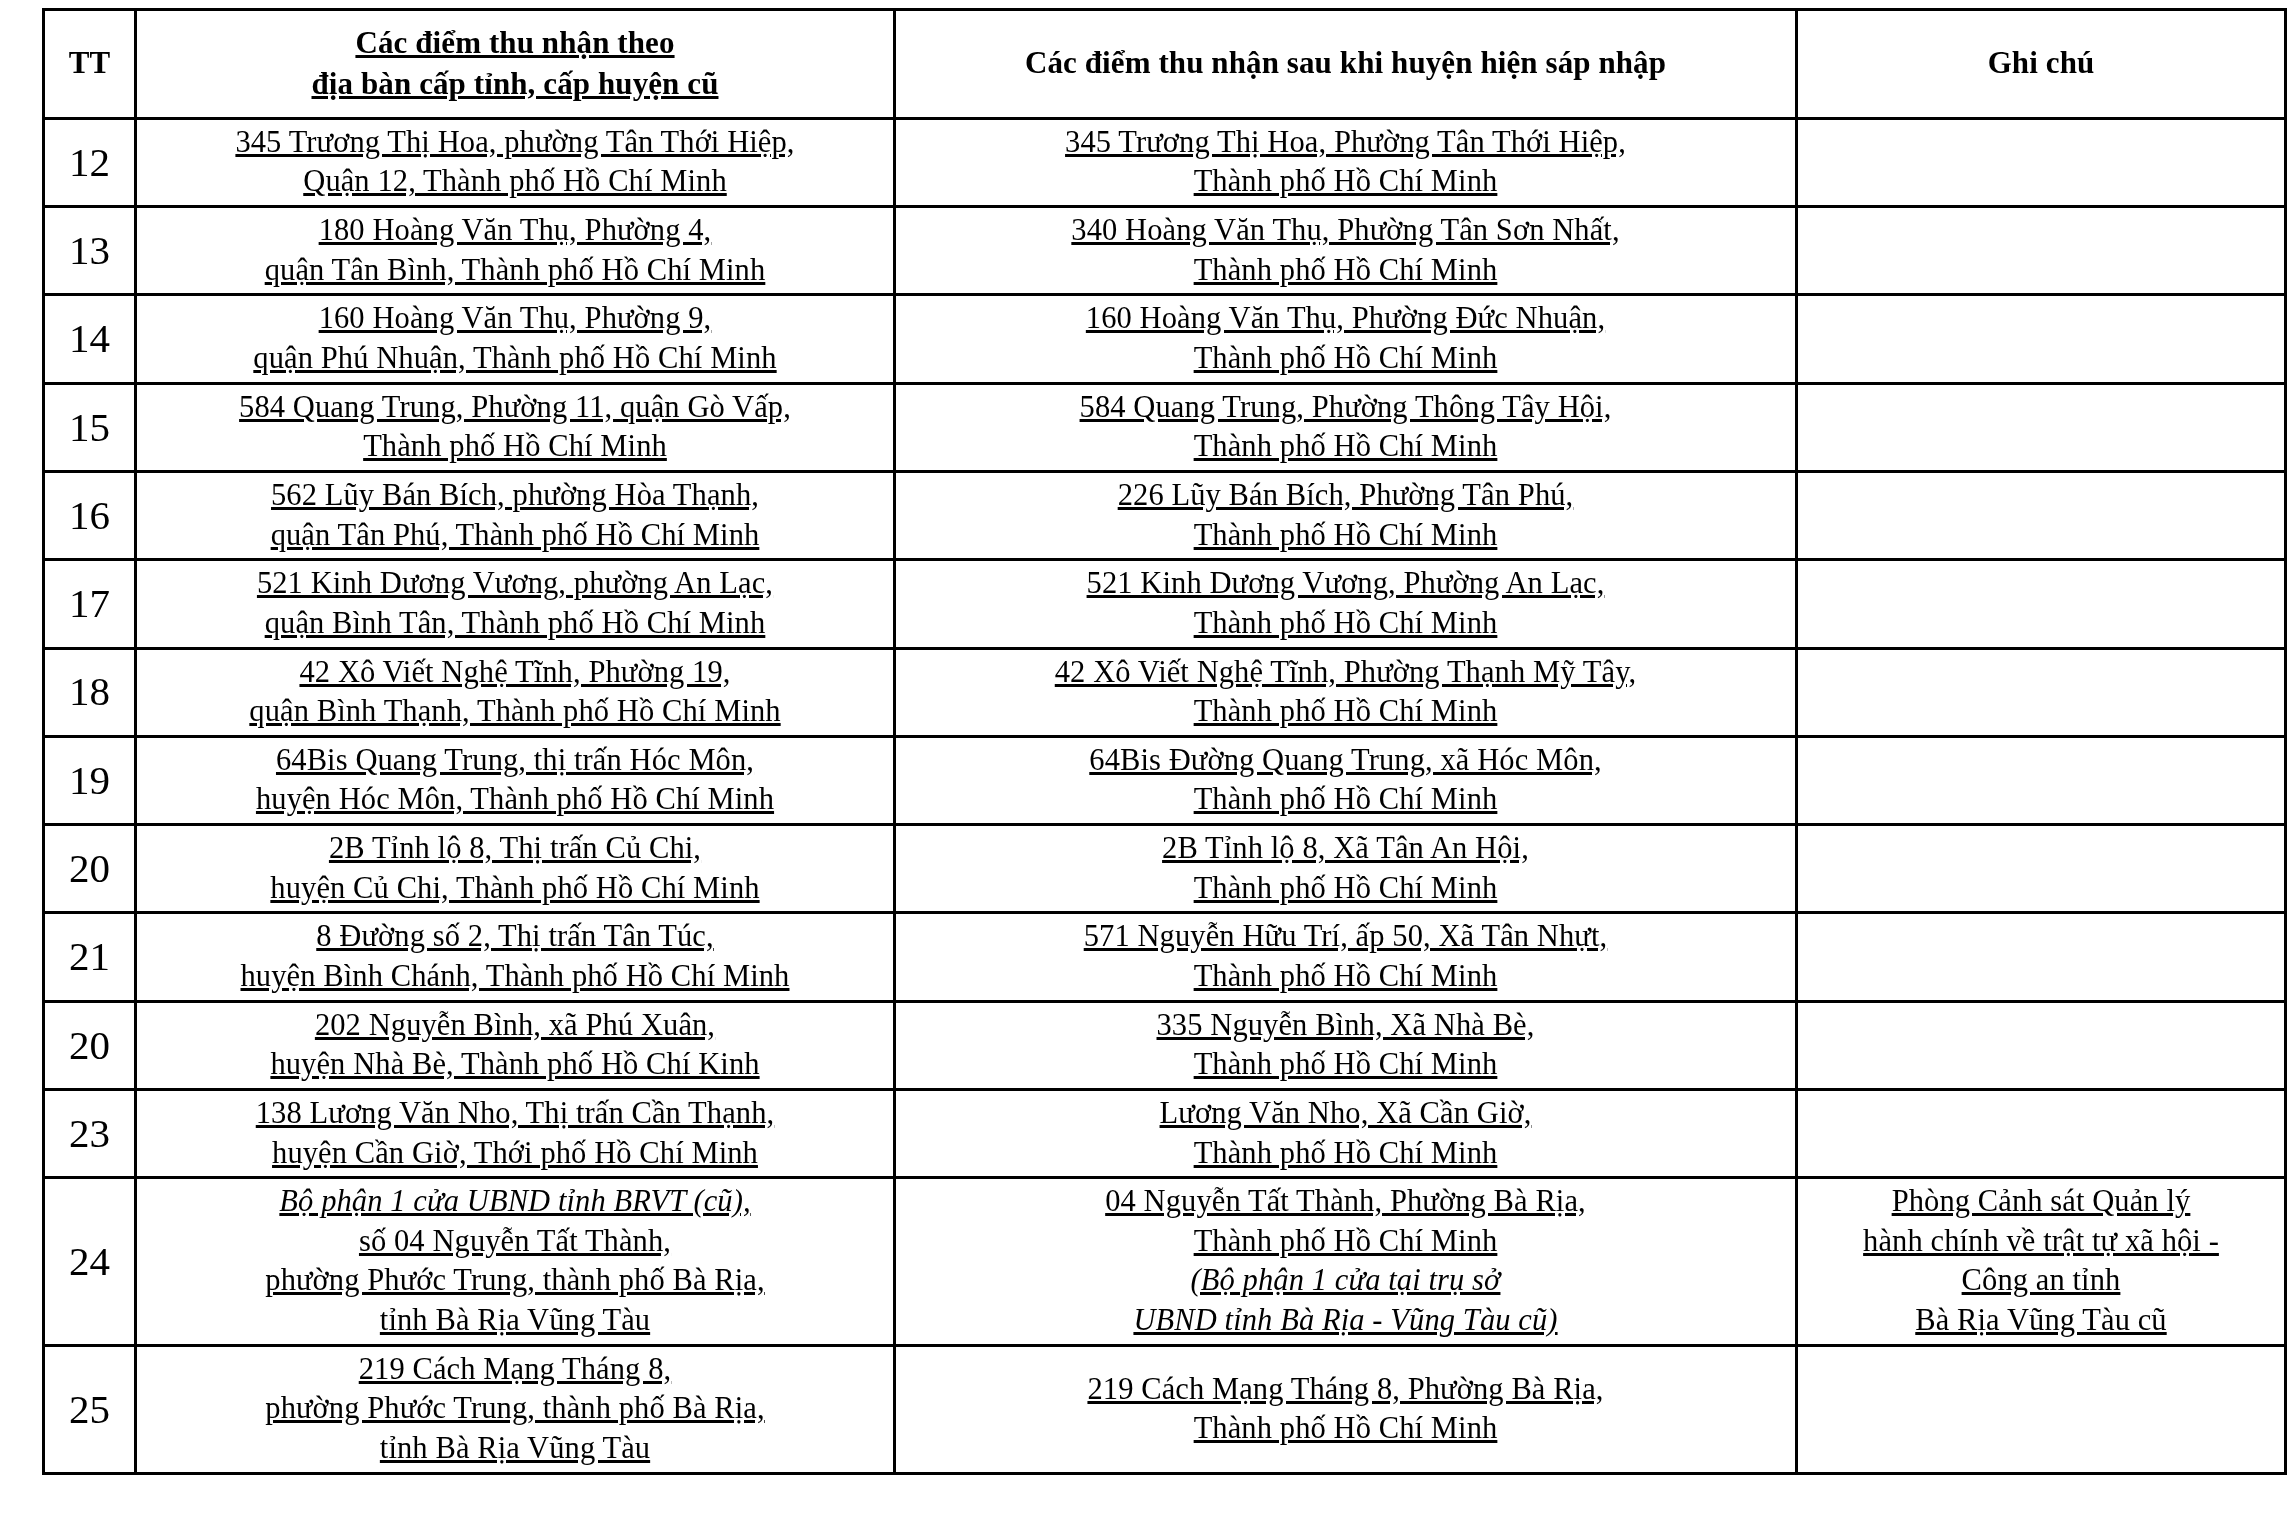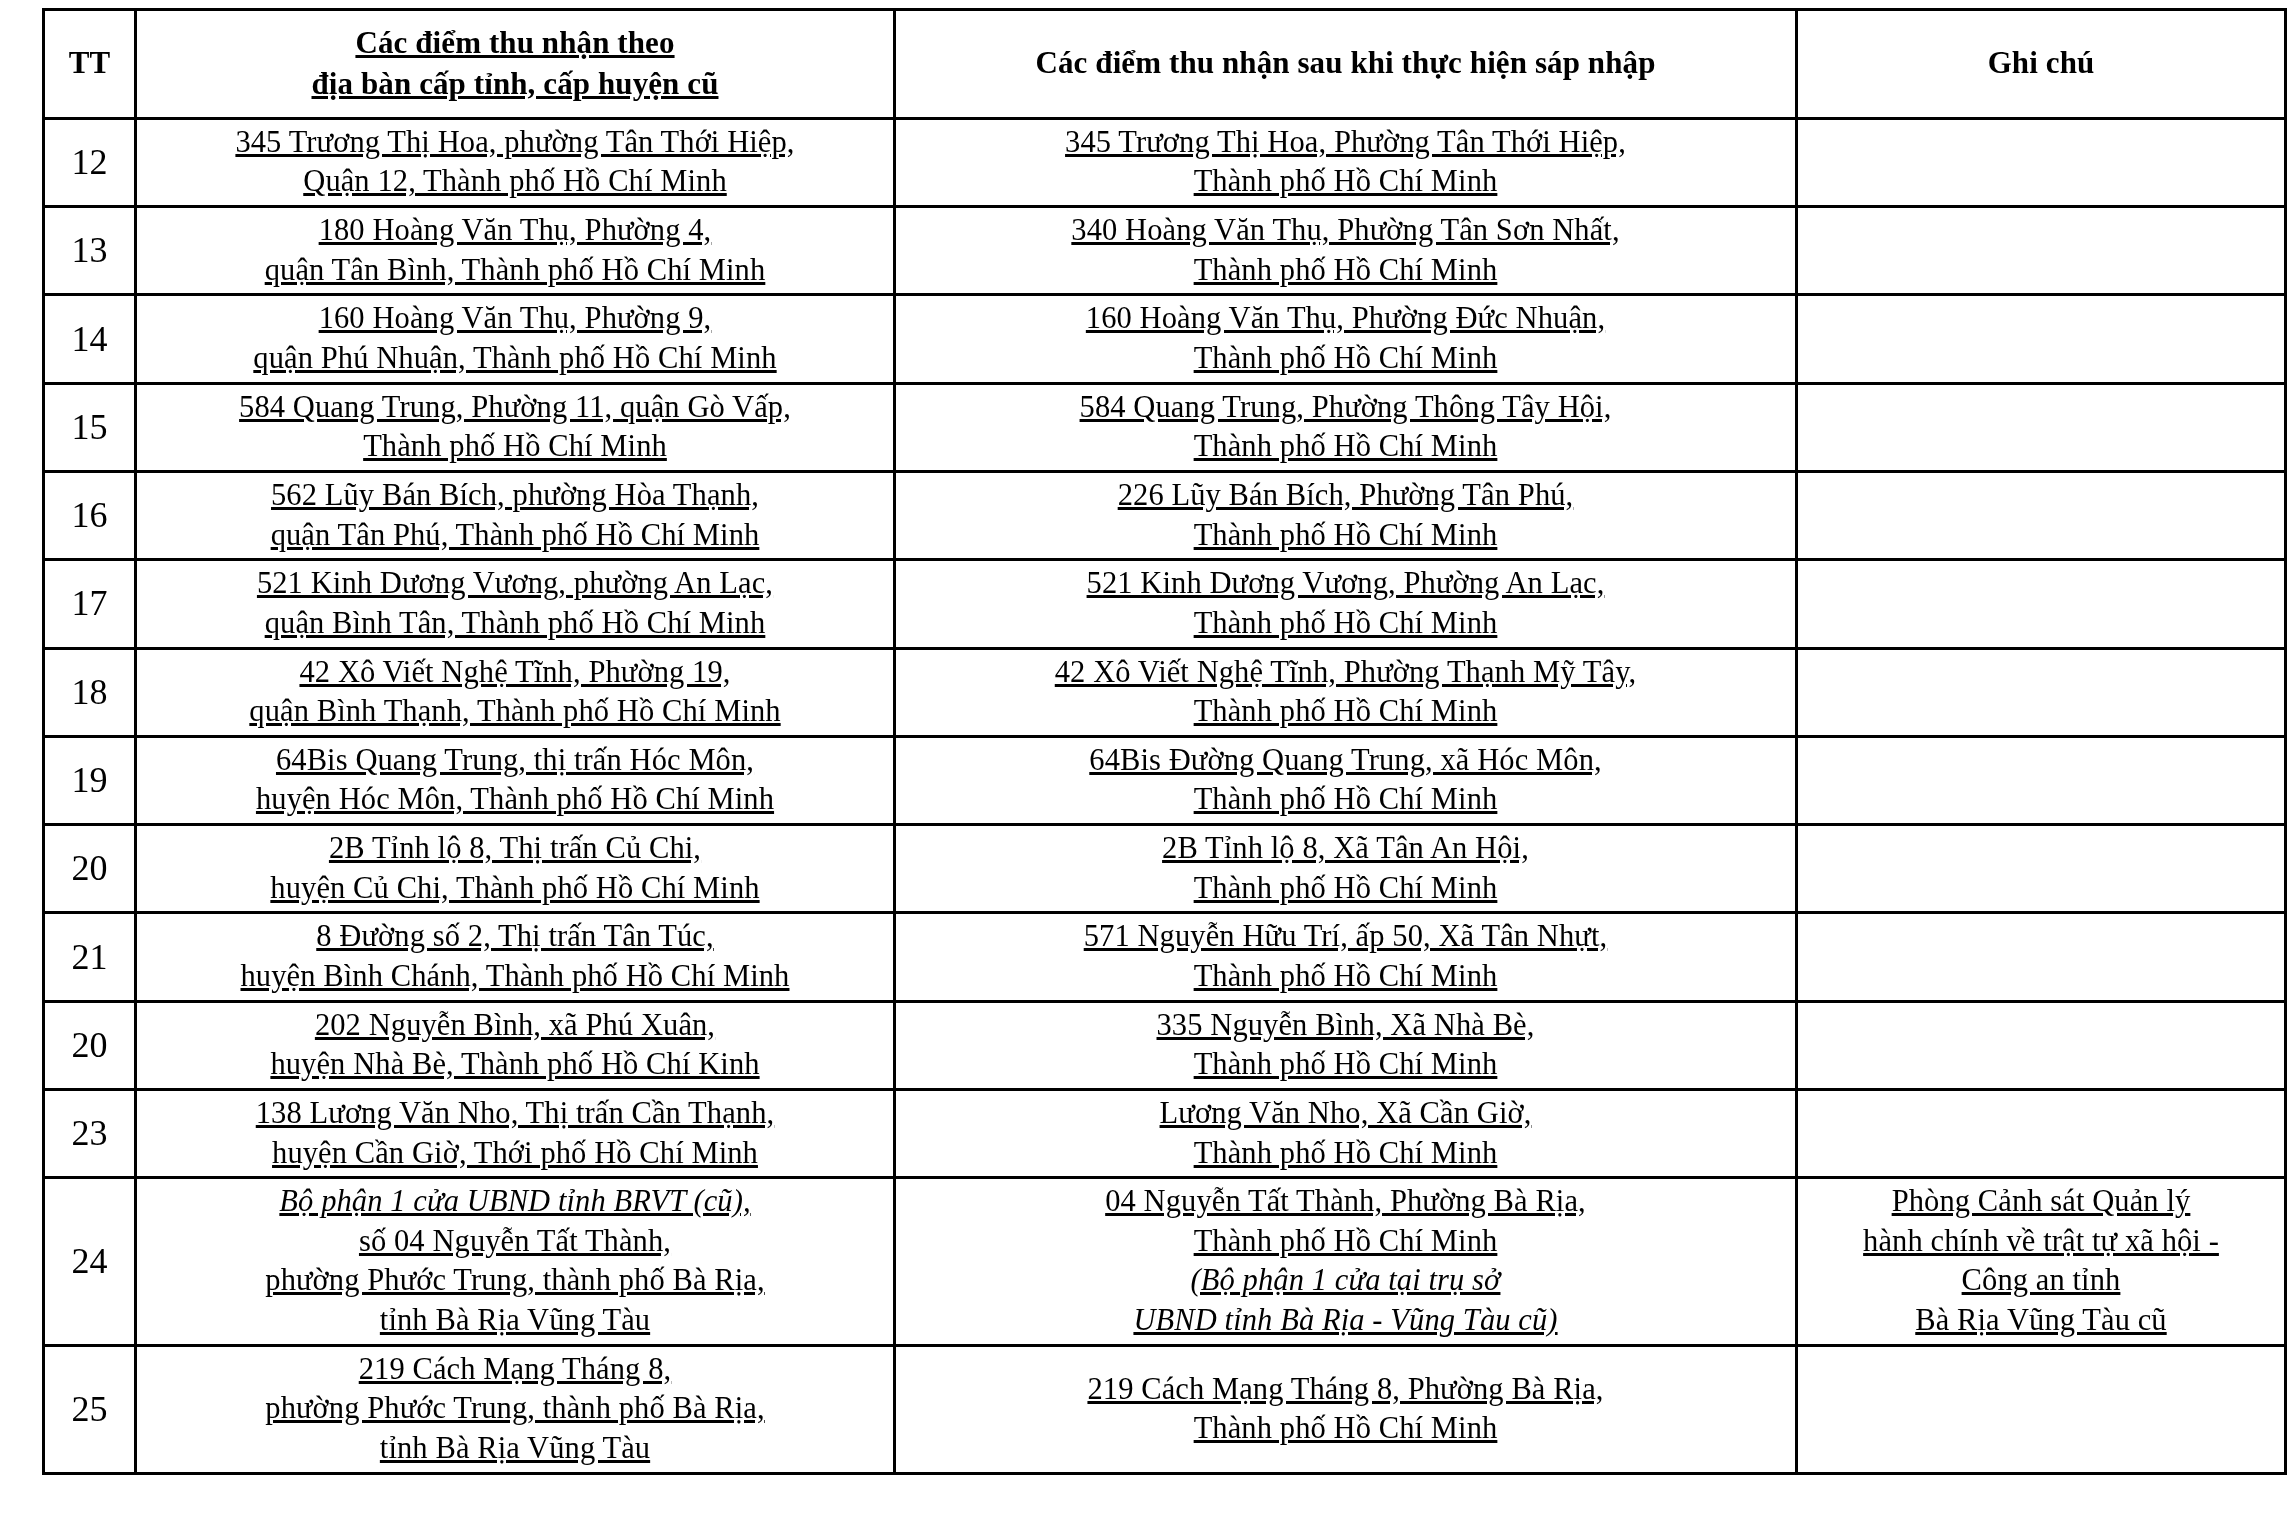--- a/index.html
+++ b/index.html
@@ -46,21 +46,21 @@
   table.reg-table thead th {
     font-weight: bold;
     font-size: 31px;
     line-height: 1.32;
     padding-top: 12px;
     padding-bottom: 12px;
   }
   .cell-lines { display: block; text-decoration: underline; }
   .cell-lines .ln { display: block; white-space: nowrap; }
   .cell-lines .ln.it { font-style: italic; }
-  .tt-num { font-size: 36px; }
+  .tt-num { font-size: 41px; }
   td.note-cell .ln { white-space: normal; }
 </style>
 </head>
 <body>
 
 <div class="page">
   <table class="reg-table">
     <colgroup>
       <col class="c-tt">
         <col class="c-old">
@@ -69,21 +69,21 @@
     </colgroup>
     <thead>
       <tr>
         <th>TT</th>
         <th>
           <span class="cell-lines">
             <span class="ln">Các điểm thu nhận theo</span>
             <span class="ln">địa bàn cấp tỉnh, cấp huyện cũ</span>
           </span>
         </th>
-        <th>Các điểm thu nhận sau khi thực hiện sáp nhập</th>
+        <th>Các điểm thu nhận sau khi huyện hiện sáp nhập</th>
         <th>Ghi chú</th>
       </tr>
     </thead>
     <tbody id="tbody">
         <tr>
           <td><span class="tt-num">12</span></td>
           <td>
             <span class="cell-lines">
               <span class="ln">345 Trương Thị Hoa, phường Tân Thới Hiệp,</span>
               <span class="ln">Quận 12, Thành phố Hồ Chí Minh</span>

